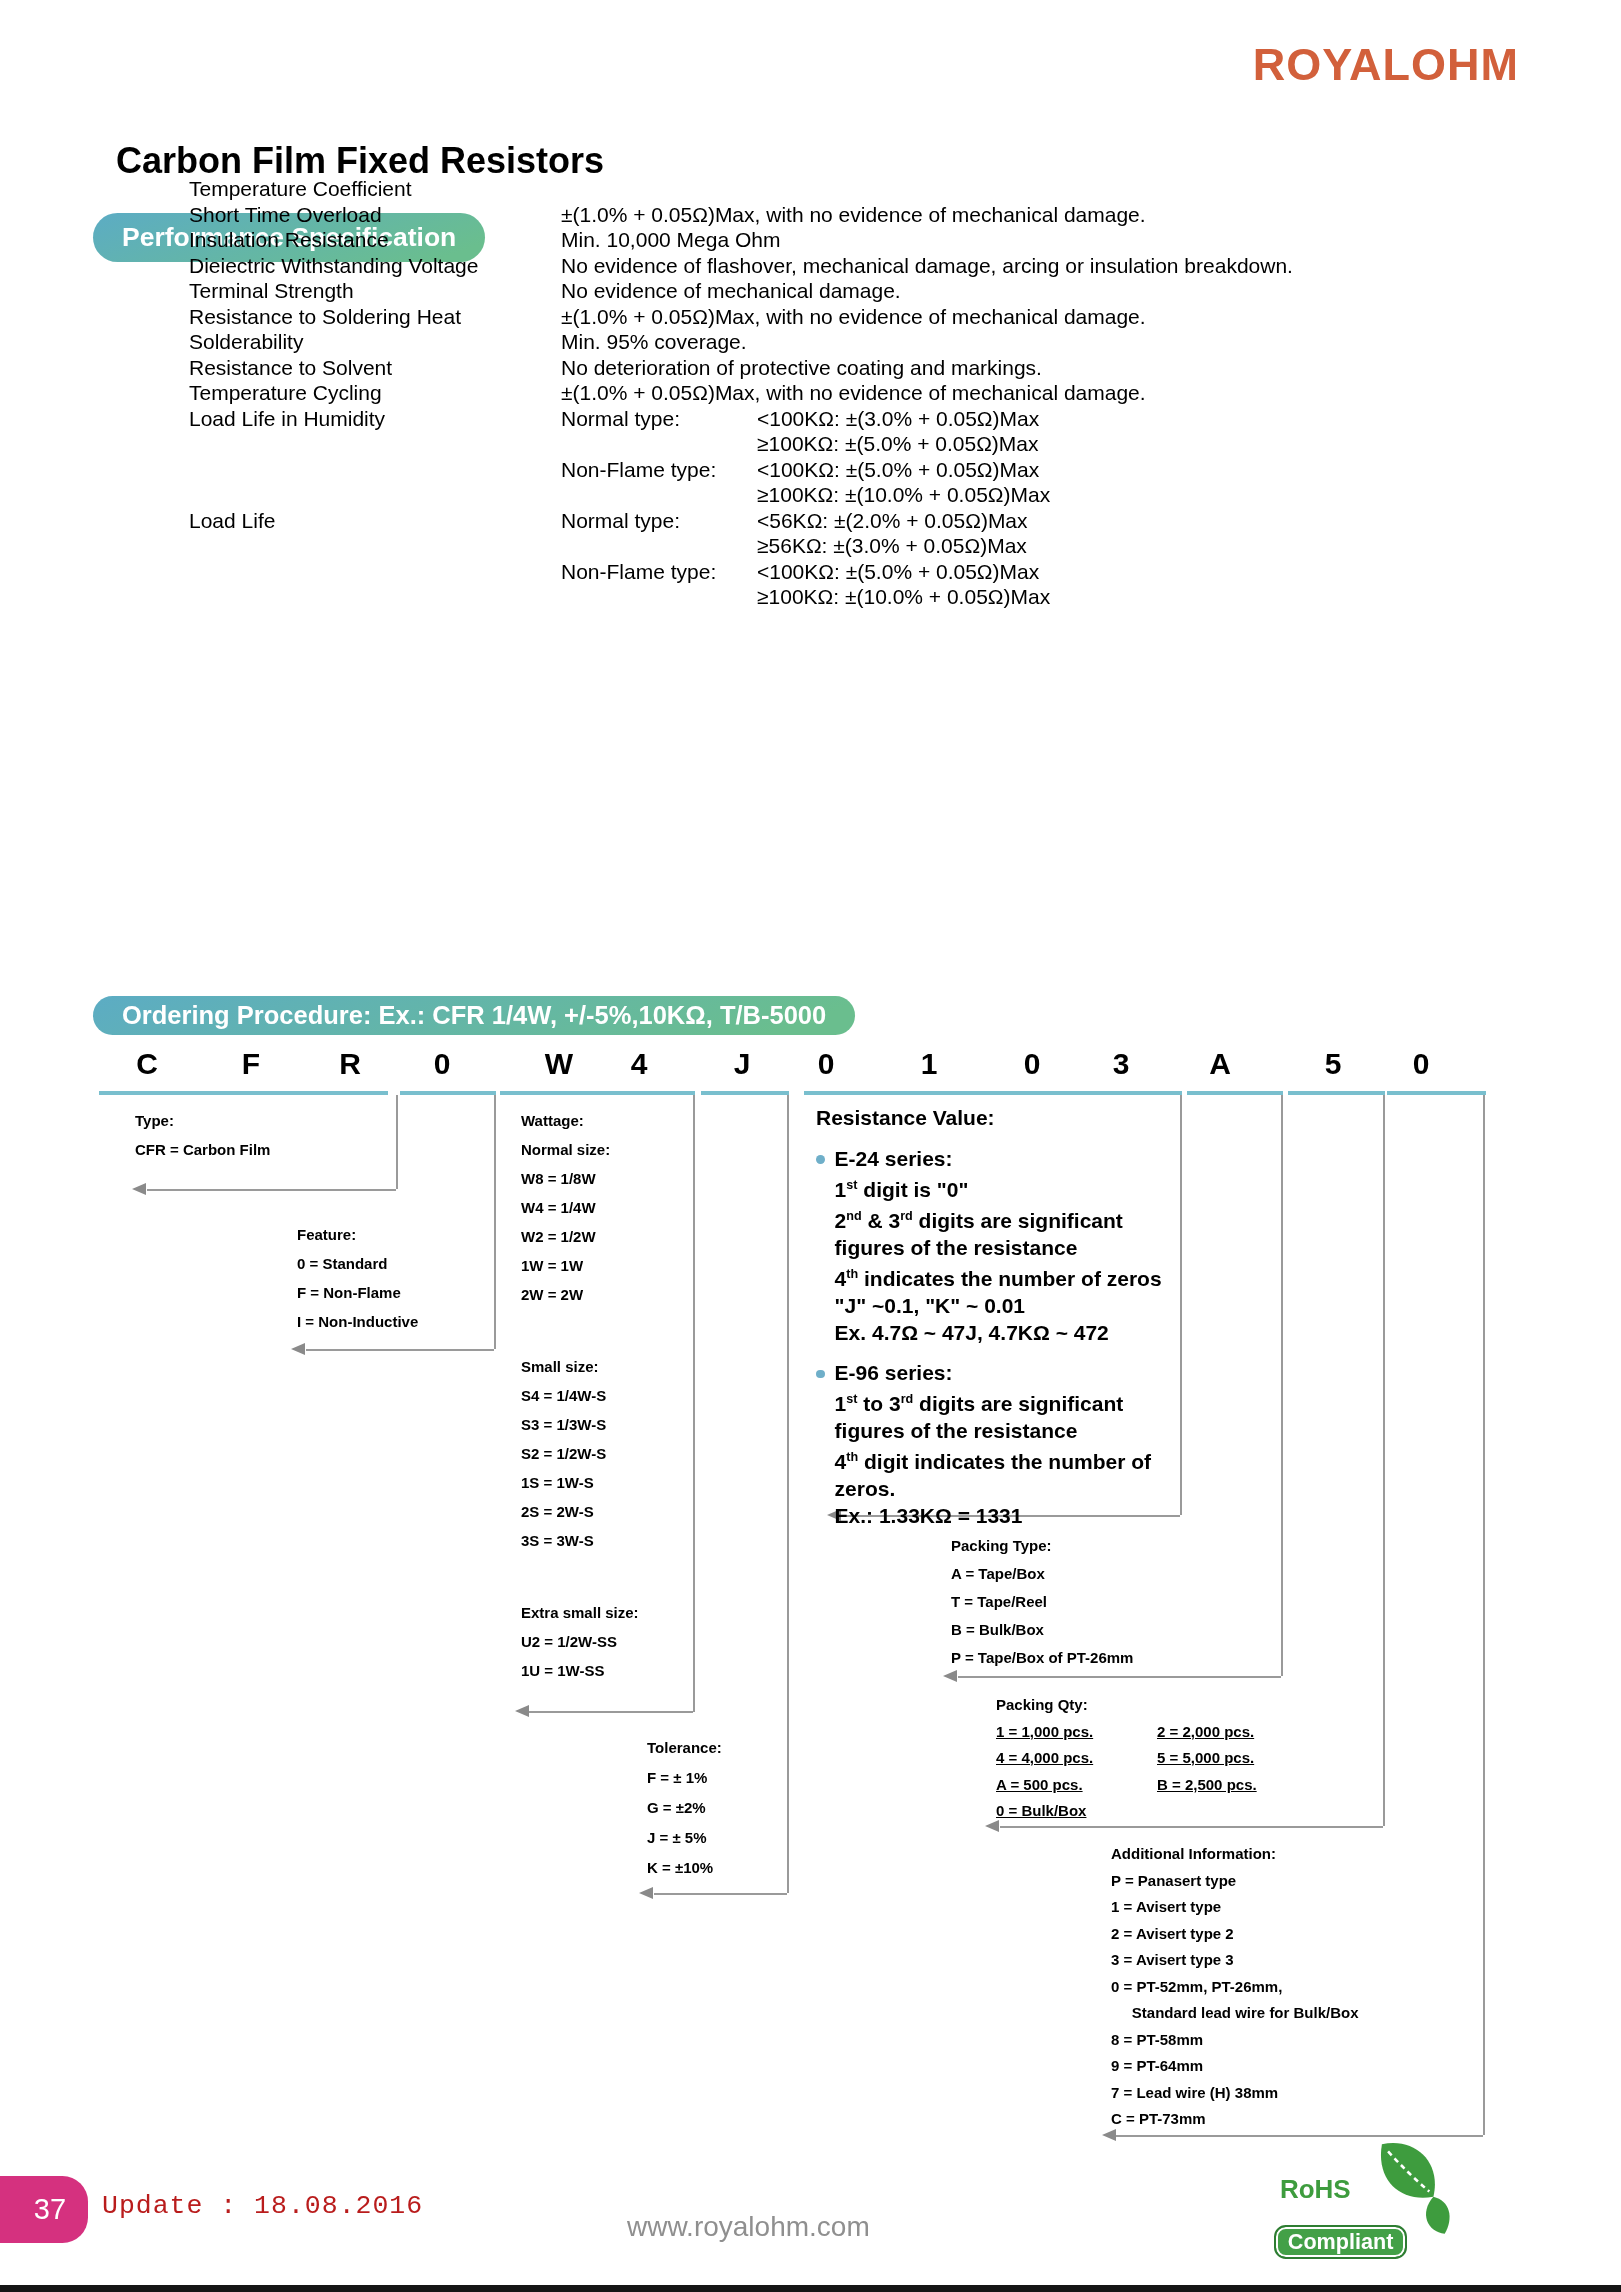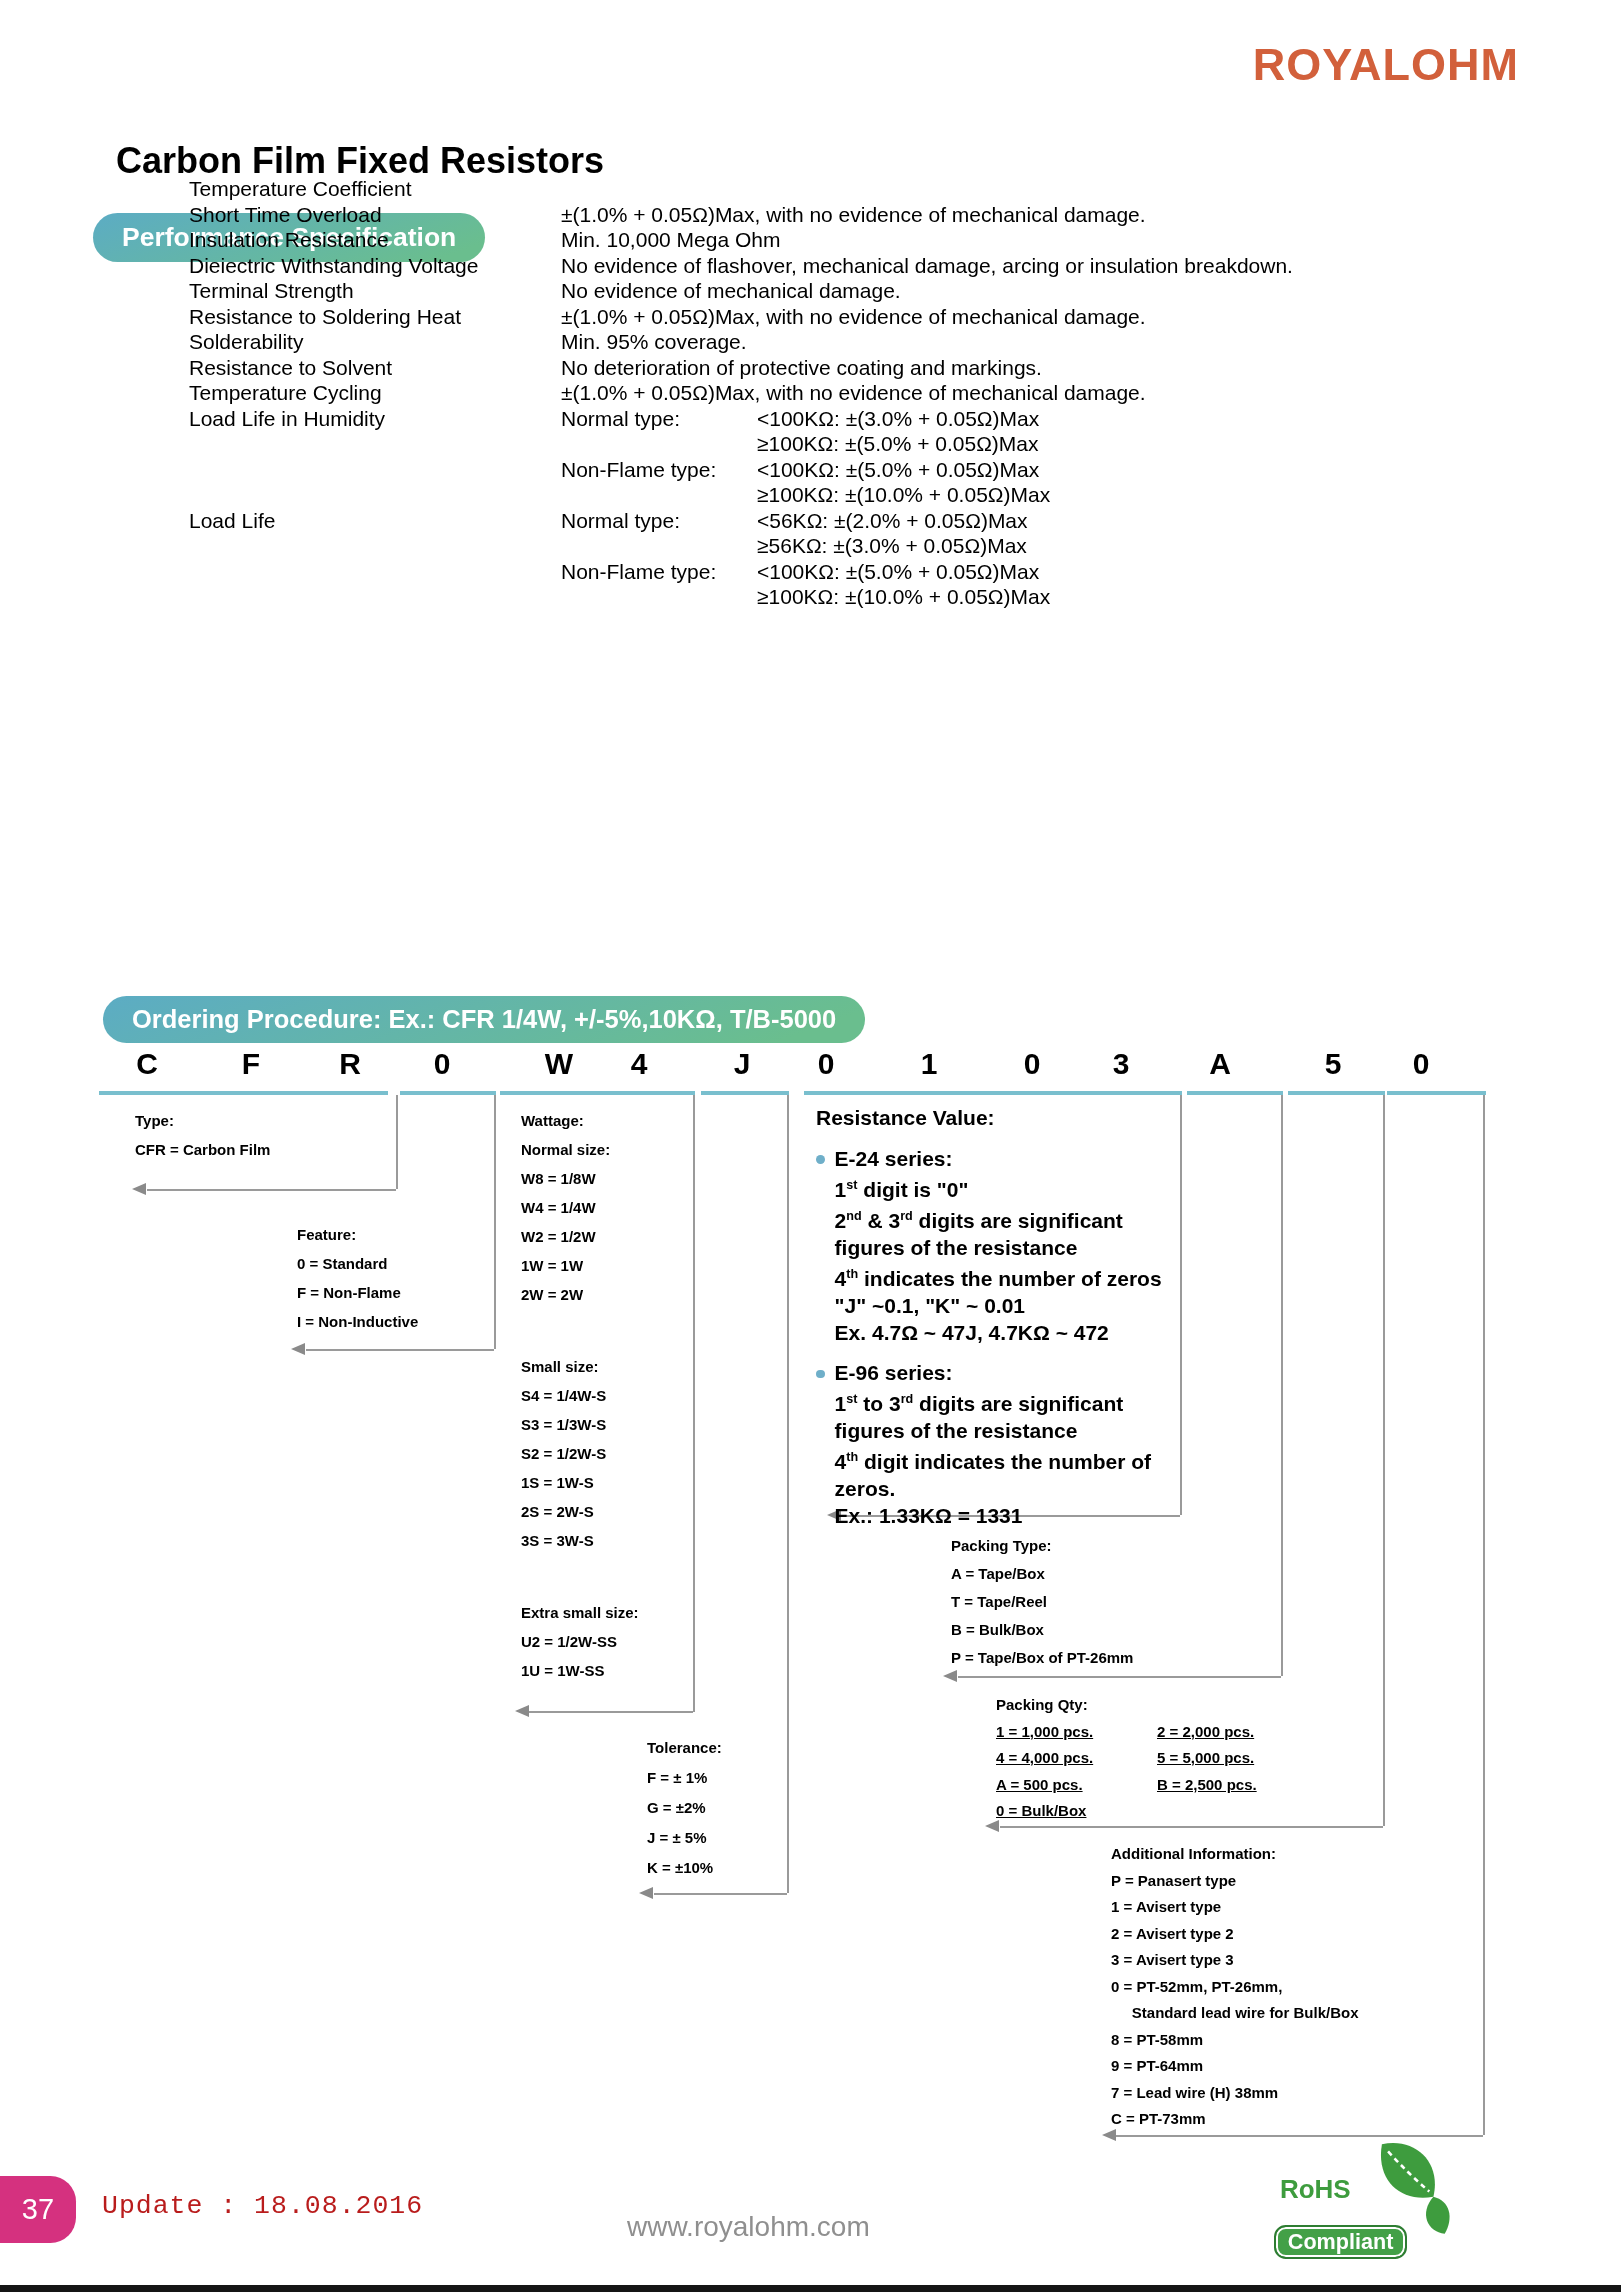--- a/index.html
+++ b/index.html
@@ -8,21 +8,21 @@
     font-family:"Liberation Sans", sans-serif;color:#000;overflow:hidden;
   }
   
   .brand{position:absolute;top:39px;right:102px;font-size:45px;font-weight:bold;
     color:#D2603B;letter-spacing:1px;}
   .page-title{position:absolute;left:116px;top:140px;font-size:36px;font-weight:bold;color:#000;}
   .pill{position:absolute;background:linear-gradient(160deg,#5CACC4 0%,#6ABE8E 90%);
     color:#fff;font-weight:bold;border-radius:24.5px;display:flex;align-items:center;
     padding:0 29px;height:49px;font-size:26.5px;}
   .pill1{left:93px;top:213px;}
-  .pill2{left:103px;top:996px;height:47px;font-size:25.5px;}
+  .pill2{left:93px;top:996px;height:39px;font-size:25.5px;}
 
   
   .spec-table{position:absolute;left:181px;top:176px;width:1402px;font-size:21px;line-height:25.5px;}
   .spec-row{display:flex;}
   .spec-label{width:372px;flex:none;white-space:nowrap;margin-left:8px;}
   .spec-lines{display:flex;flex-direction:column;}
   .spec-line{display:flex;}
   .sa{min-width:196px;flex:none;white-space:nowrap;}
   .sb{white-space:nowrap;}
 
@@ -48,21 +48,21 @@
   #blk-packtype{left:951px;top:1532px;line-height:28px;}
   #blk-packqty{left:996px;top:1692px;line-height:26.5px;}
   .pq-row{display:flex;text-decoration:underline;}
   .pq-c1{width:161px;flex:none;}
   #blk-additional{left:1111px;top:1841px;line-height:26.5px;}
   sup{font-size:0.6em;}
 
   
   .badge{position:absolute;left:0;top:2176px;width:76px;height:67px;background:#D5317F;
     border-radius:0 25.5px 25.5px 0;color:#fff;font-size:29px;display:flex;
-    align-items:center;justify-content:center;}
+    align-items:center;justify-content:center;padding-left:12px;}
   .update{position:absolute;left:102px;top:2191px;font-family:"Liberation Mono", monospace;
     font-size:26.5px;color:#b91c1c;letter-spacing:1px;}
   .website{position:absolute;left:627px;top:2211px;font-size:28px;color:#8f8f8f;}
   .rohs{position:absolute;left:1274px;top:2145px;width:176px;height:129px;}
   .rohs-word{position:absolute;left:5.9px;top:29px;font-size:26px;font-weight:bold;color:#3E9C3E;}
   .rohs-compliant{position:absolute;left:0px;top:80px;background:#43A047;color:#fff;
     font-size:21.6px;font-weight:bold;padding:2px 11.8px;border-radius:11.8px;
     border:2.9px solid #2E7D32;box-shadow:inset 0 0 0 2px #ffffff;}
   .bottombar{position:absolute;left:0;top:2285px;width:1621px;height:7.8px;background:#151515;}
 </style>

